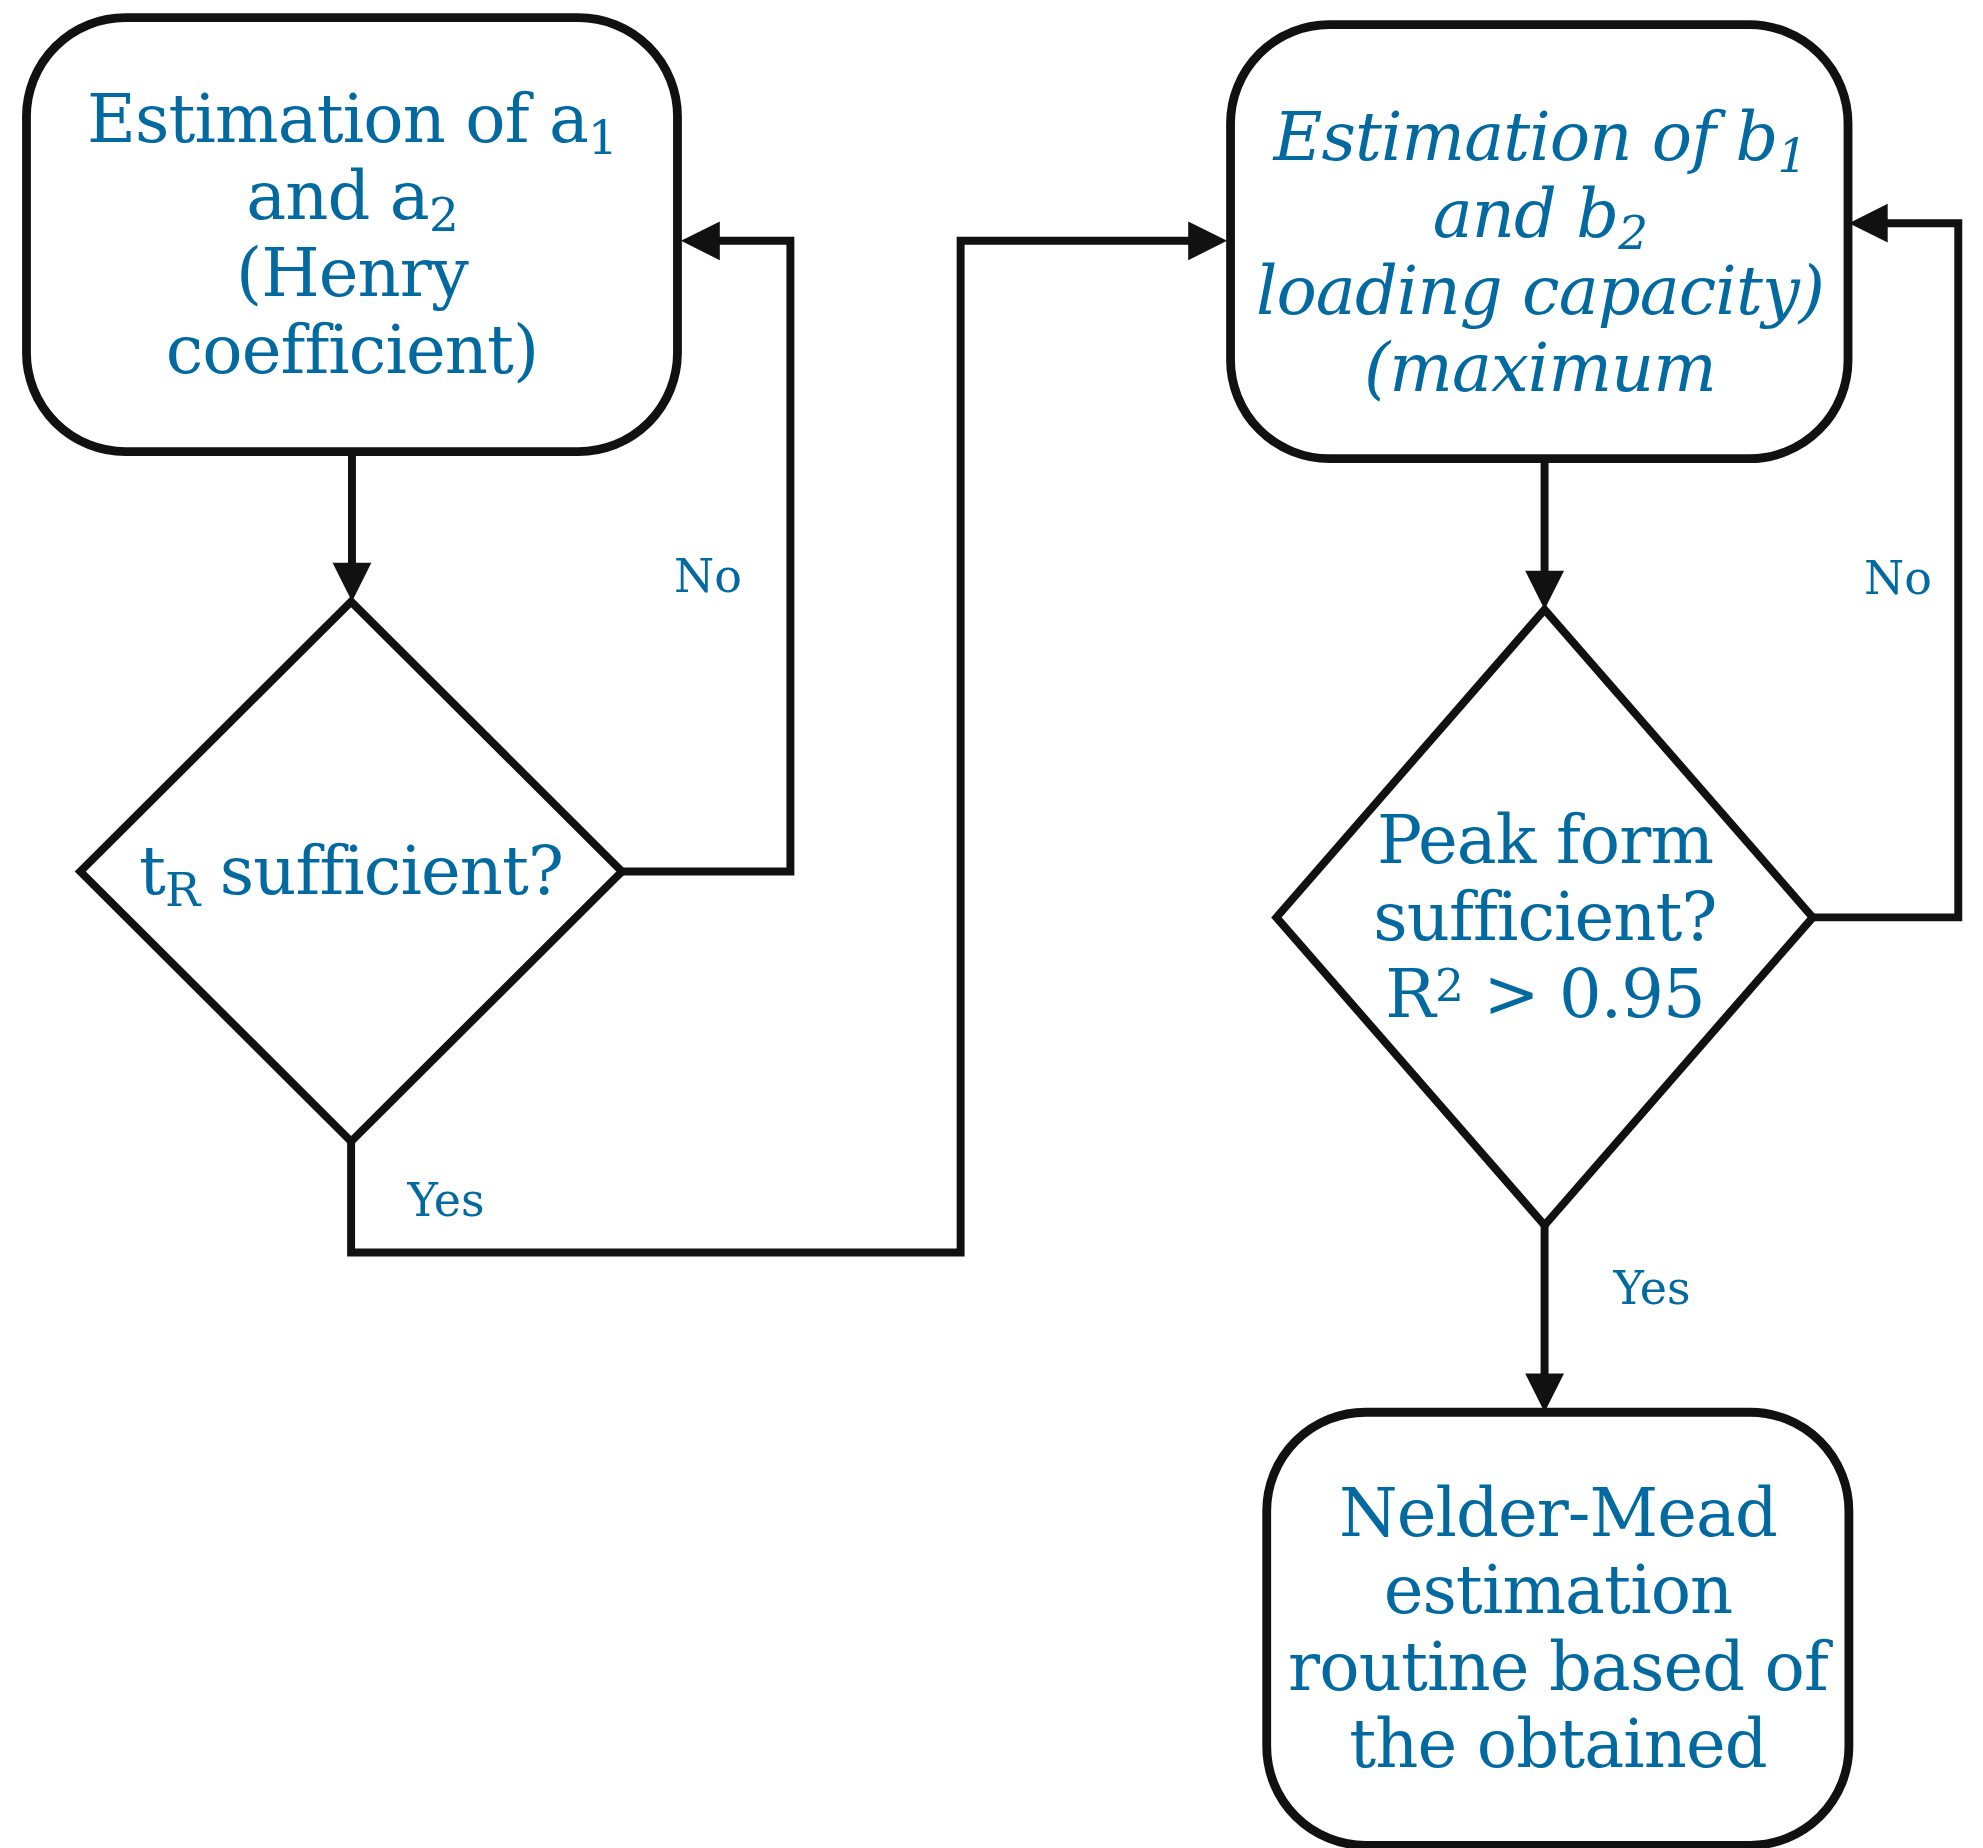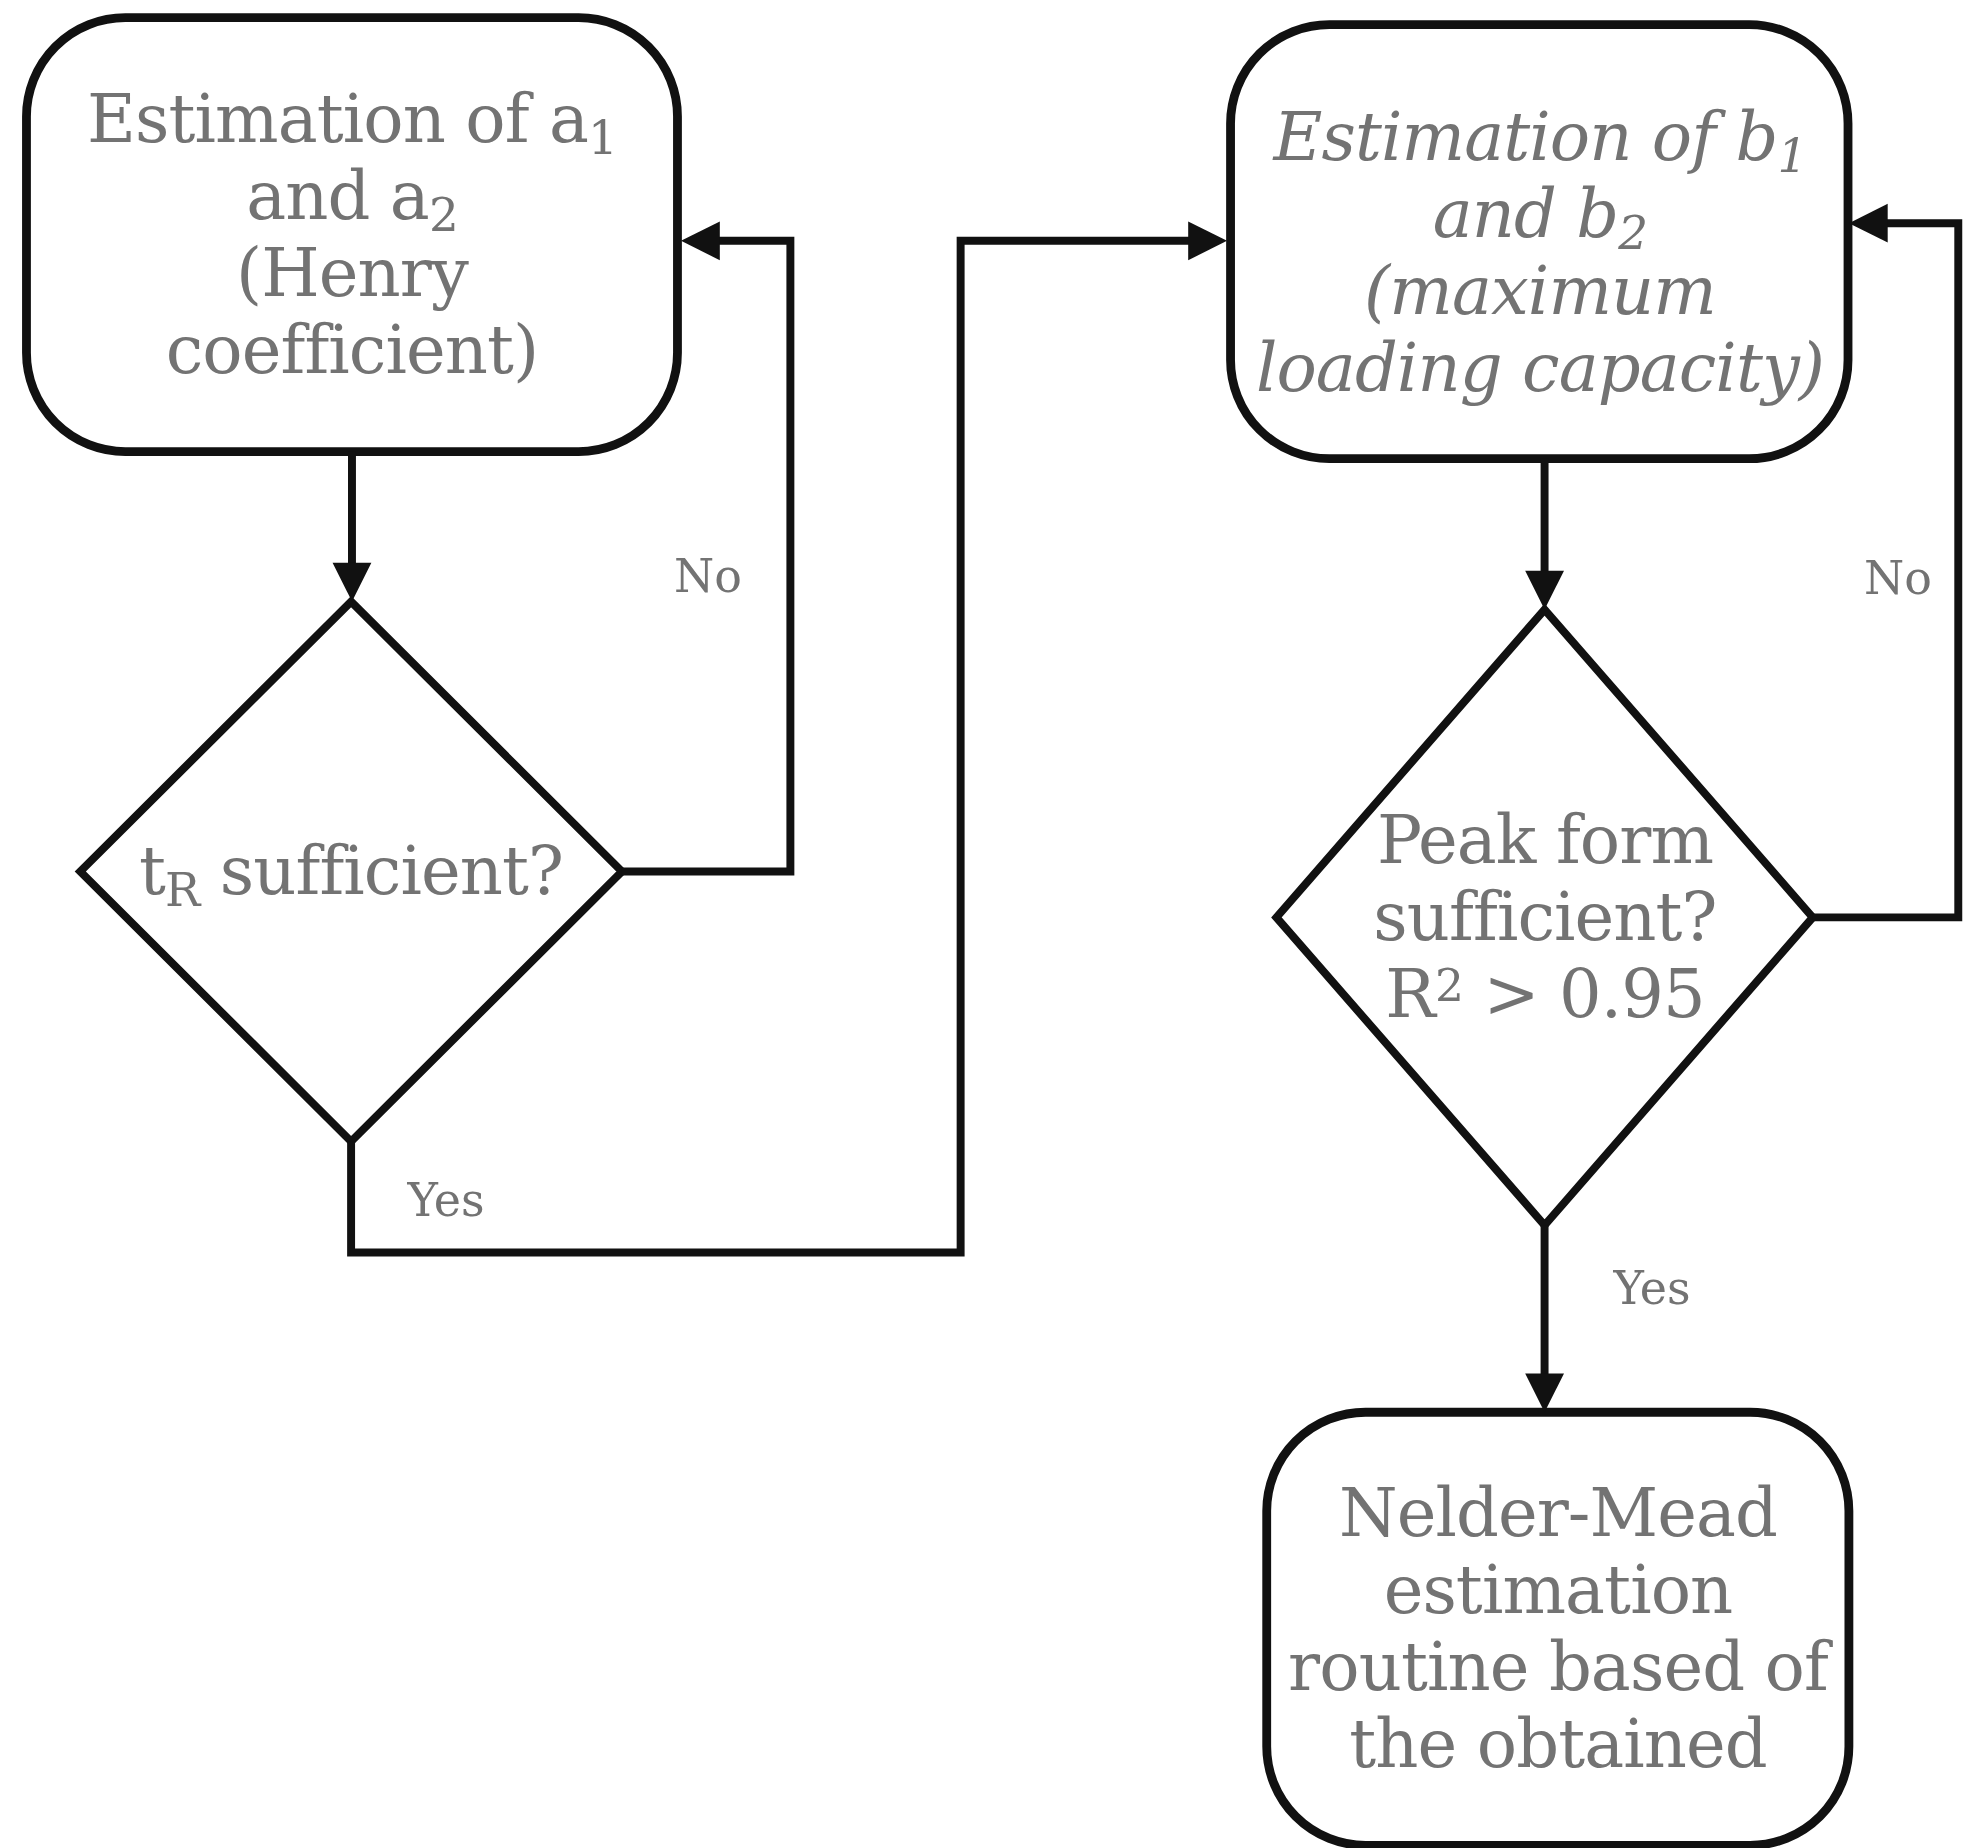--- a/index.html
+++ b/index.html
@@ -2,21 +2,21 @@
 <html style="font-size:14px"><head>
 <meta charset="utf-8">
 <style>
   html, body { margin: 0; padding: 0; background: #ffffff; }
   .stage {
     position: relative;
     width: 1983px;
     height: 1848px;
     background: #ffffff;
     font-family: "DejaVu Serif", "Liberation Serif", serif;
-    color: #737373;
+    color: #0369a1;
   }
   .stage svg { position: absolute; left: 0; top: 0; }
   .node-text {
     position: absolute;
     display: flex;
     flex-direction: column;
     justify-content: center;
     align-items: center;
     text-align: center;
     font-size: 67px;
@@ -69,22 +69,22 @@
   <div class="node-text" style="left:26.5px; top:17.6px; width:651px; height:434px;">
     <div><span>Estimation of a</span><sub>1</sub></div>
     <div><span>and a</span><sub>2</sub></div>
     <div><span>(Henry</span></div>
     <div><span>coefficient)</span></div>
   </div>
 
   <div class="node-text" style="left:1231px; top:36px; width:618px; height:434px;font-style:italic;">
     <div><span>Estimation of b</span><sub>1</sub></div>
     <div><span>and b</span><sub>2</sub></div>
+    <div><span>loading capacity)</span></div>
     <div><span>(maximum</span></div>
-    <div><span>loading capacity)</span></div>
   </div>
 
   <div class="node-text" style="left:81px; top:783px; width:540px; height:176px;">
     <div><span>t</span><sub>R</sub><span> sufficient?</span></div>
   </div>
 
   <div class="node-text" style="left:1277px; top:741px; width:536px; height:353px;">
     <div><span>Peak form</span></div>
     <div><span>sufficient?</span></div>
     <div><span>R</span><sup>2</sup><span> &gt; 0.95</span></div>

